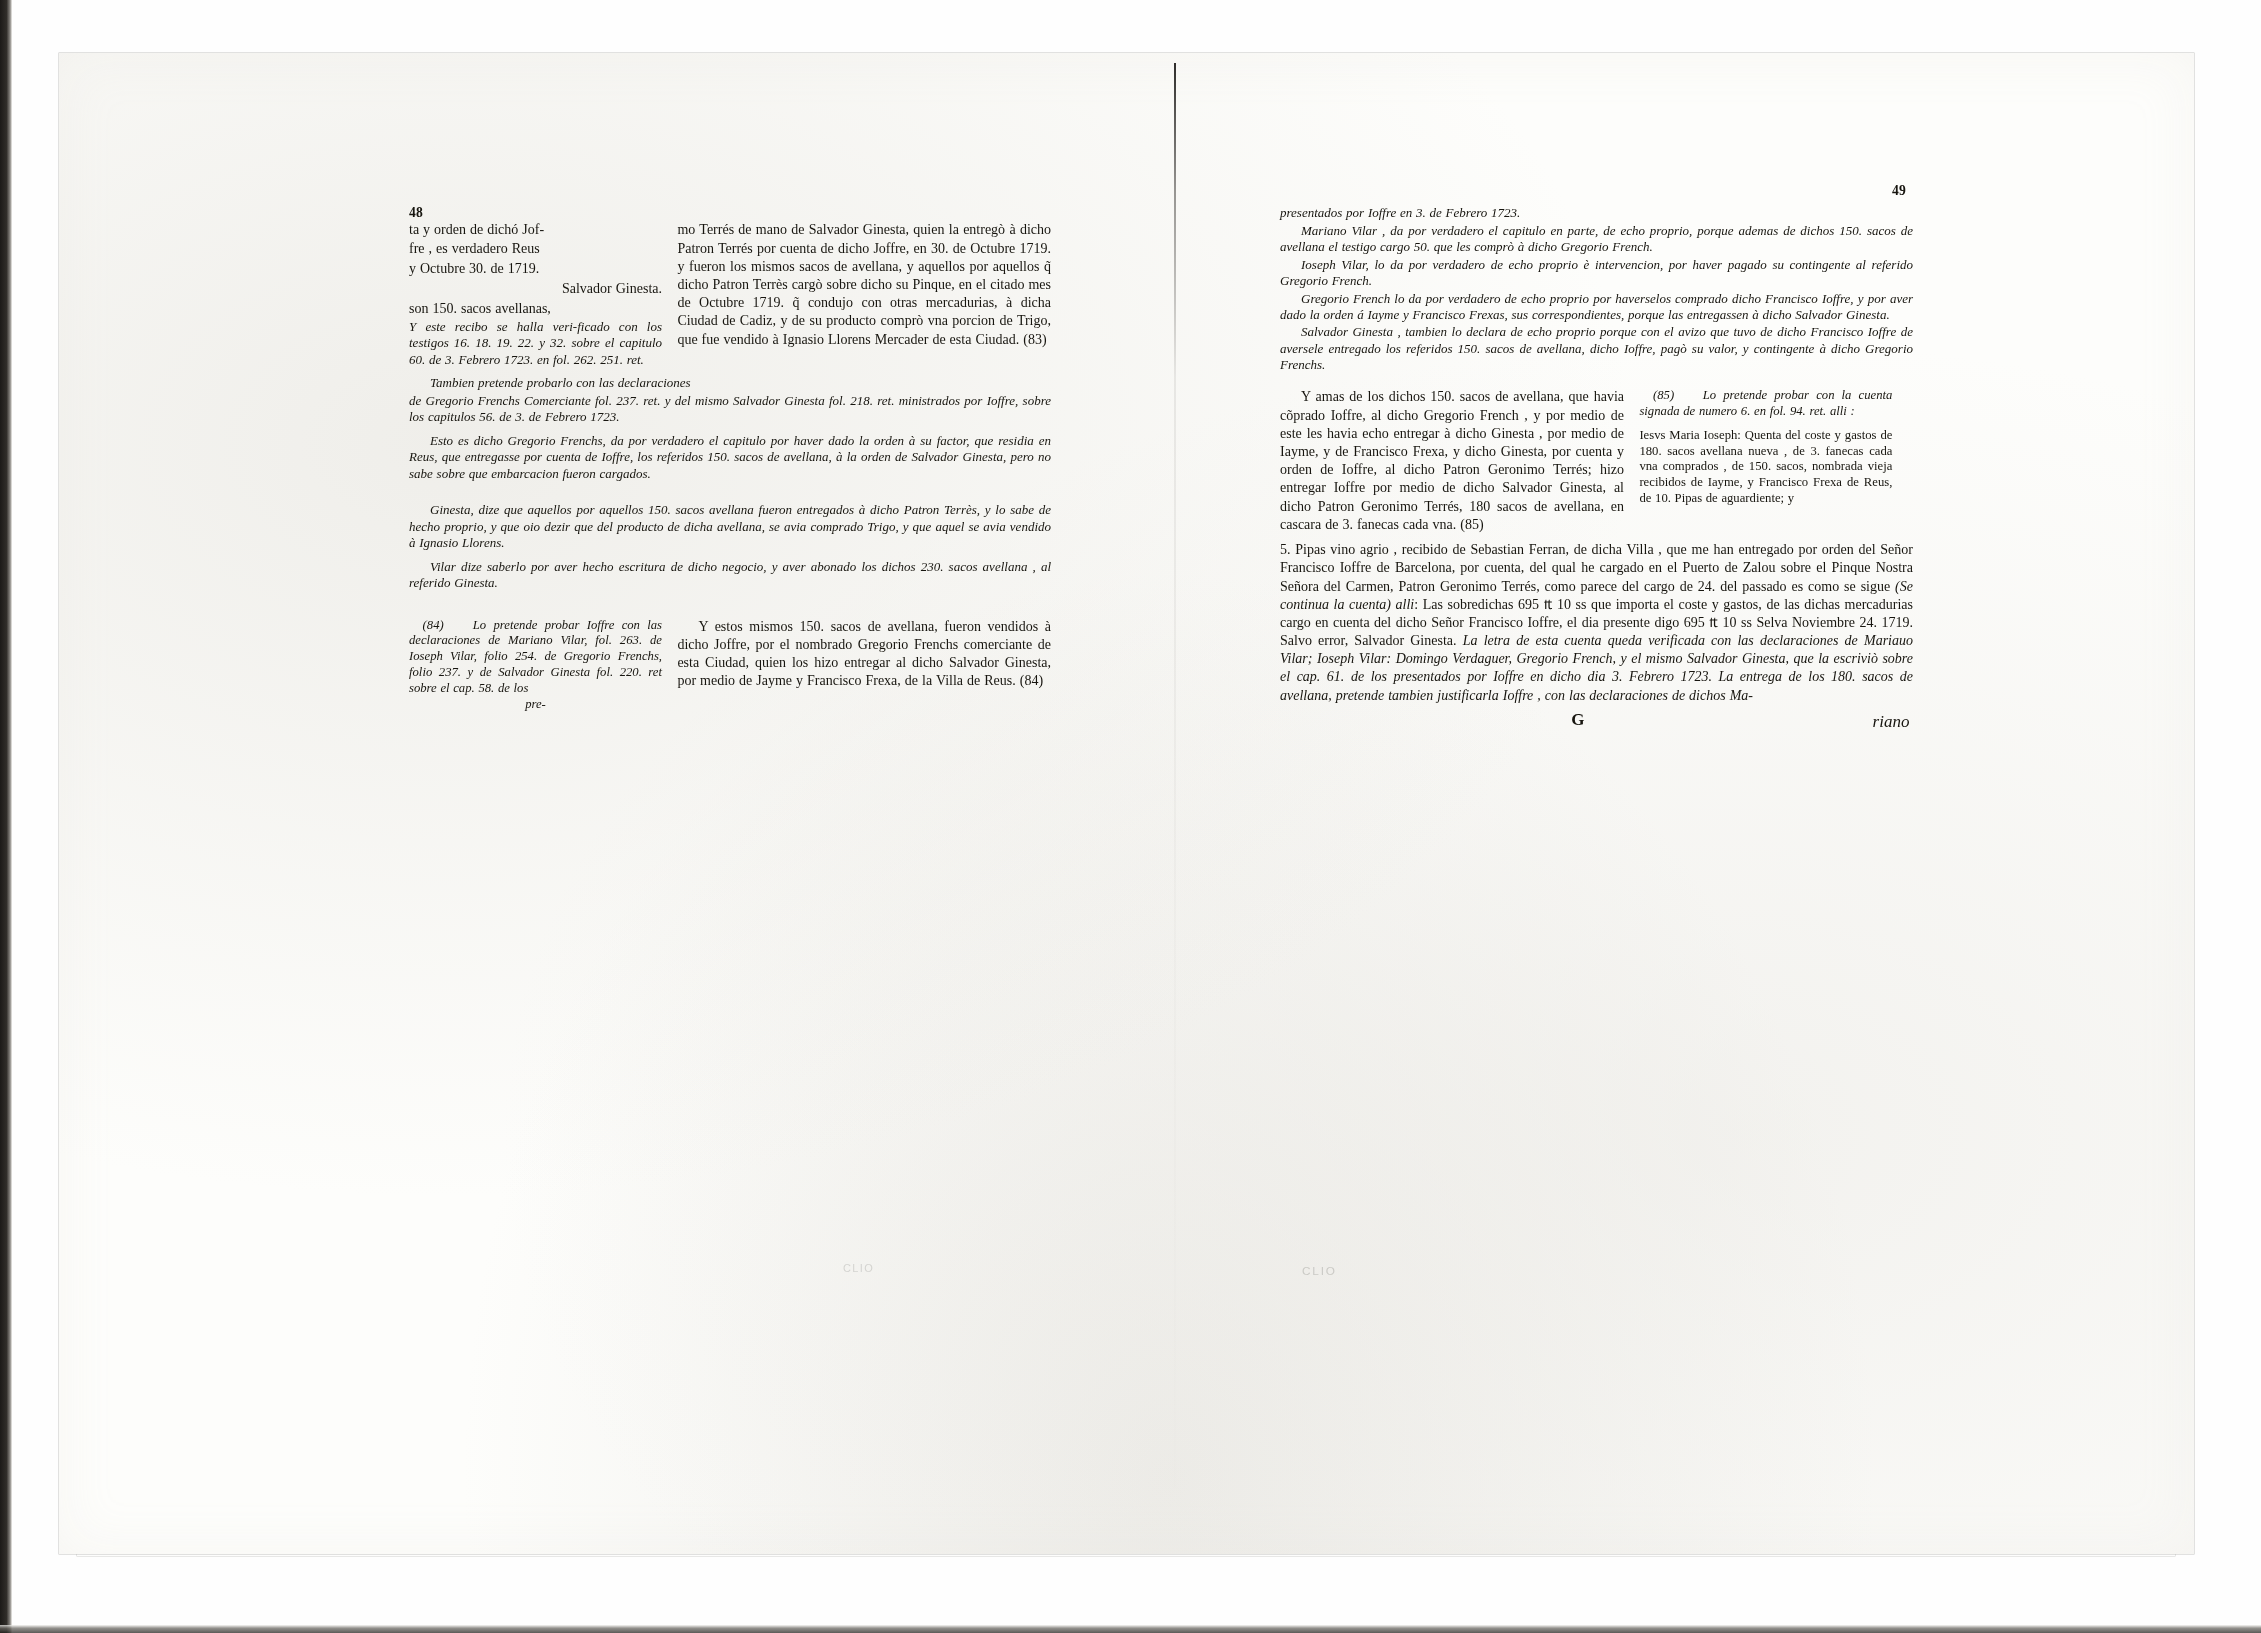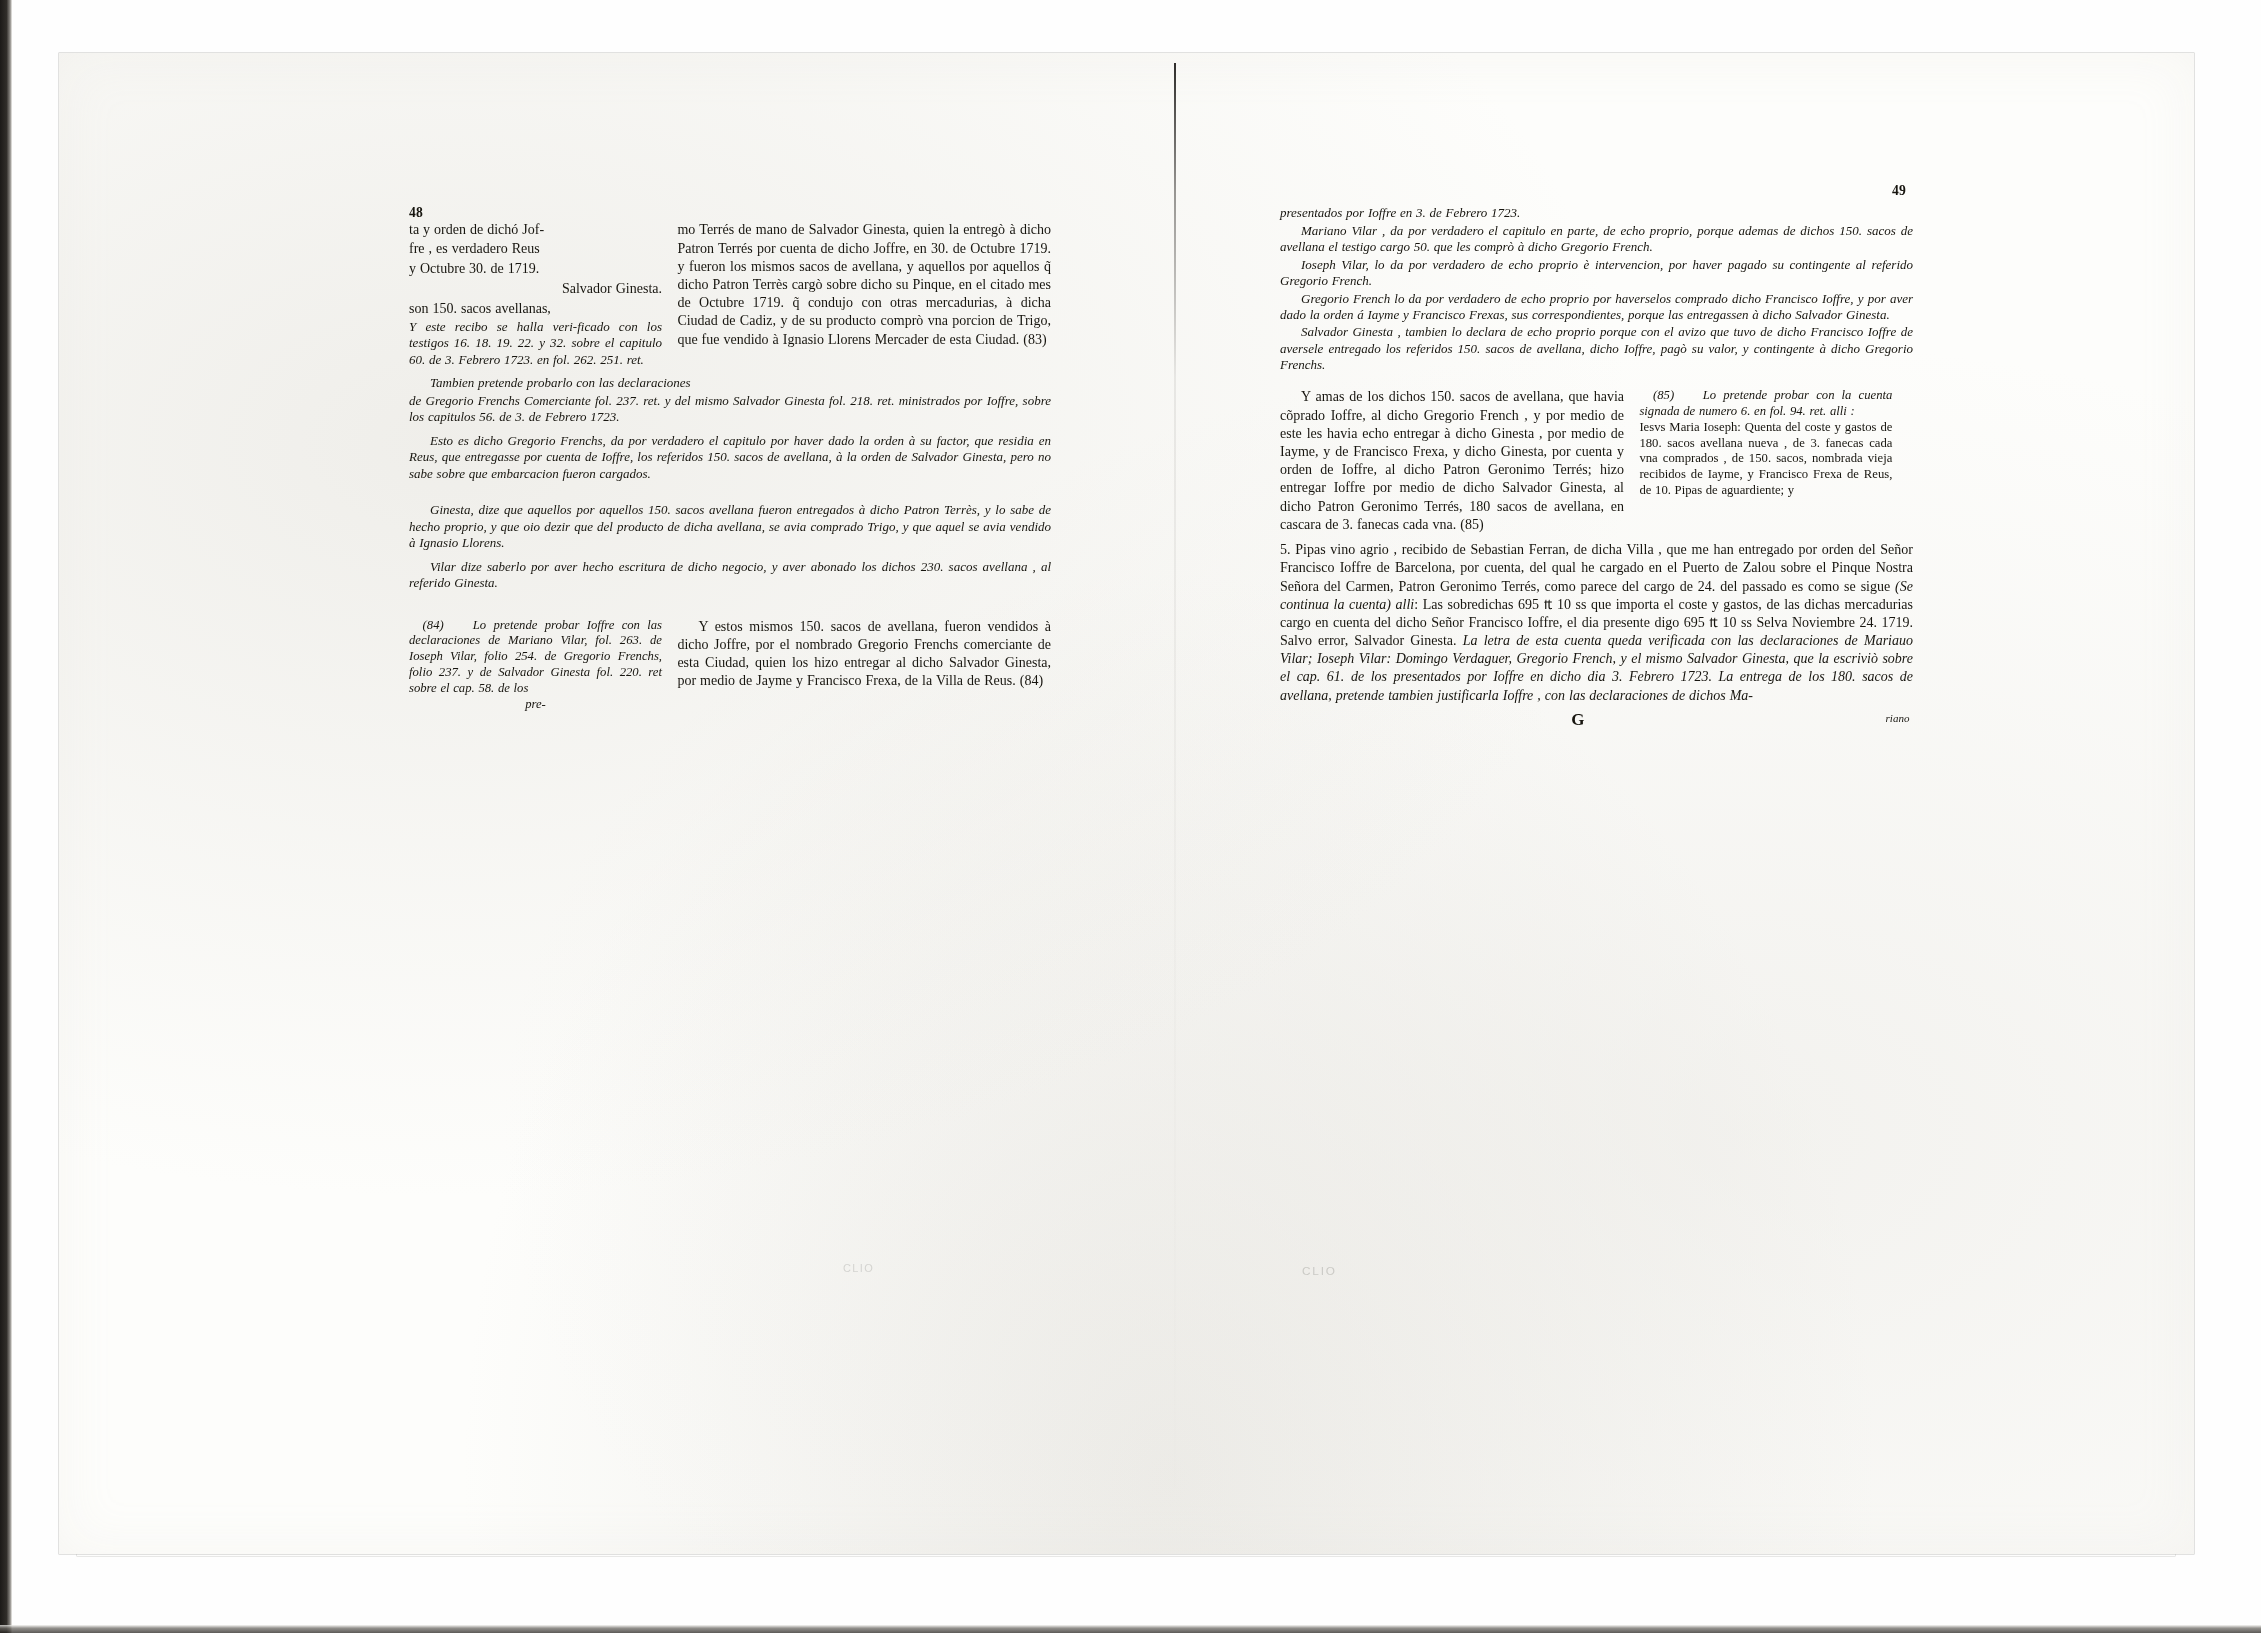--- a/index.html
+++ b/index.html
@@ -136,21 +136,21 @@
     left: 46%;
     top: 2.7px;
     font-size: 17px;
     font-weight: 700;
     font-family: "Liberation Serif", serif;
   }
   .catchword {
     position: absolute;
     right: 3.6px;
     top: 4.5px;
-    font-size: 11px;
+    font-size: 17px;
     font-style: italic;
     font-family: "Liberation Serif", serif;
     text-align: center;
   }
 
   
   .ghost-stamp {
     position: absolute;
     left: 1302px; top: 1264px;
     font-size: 11.8px;
@@ -259,21 +259,21 @@
 
     <p class="t ital ind">Salvador Ginesta , tambien lo declara de echo proprio porque con el avizo que tuvo de dicho Francisco Ioffre de aversele entregado los referidos 150. sacos de avellana, dicho Ioffre, pagò su valor, y contingente à dicho Gregorio Frenchs.</p>
 
     <div class="gap-md"></div>
 
     <div class="cols cols-r">
       <div class="c-left">
         <p class="t ind">Y amas de los dichos 150. sacos de avellana, que havia cõprado Ioffre, al dicho Gregorio French , y por medio de este les havia echo entregar à dicho Ginesta , por medio de Iayme, y de Francisco Frexa, y dicho Ginesta, por cuenta y orden de Ioffre, al dicho Patron Geronimo Terrés; hizo entregar Ioffre por medio de dicho Salvador Ginesta, al dicho Patron Geronimo Terrés, 180 sacos de avellana, en cascara de 3. fanecas cada vna. (85)</p>
       </div>
       <div class="c-right">
-        <p class="t ital small" style="text-indent:13.6px; margin-bottom:0;">
+        <p class="t ital small" style="text-indent:13.6px; margin-bottom:8px;">
           <span>(85)</span>
           <span>&nbsp;&nbsp;</span>
           <span>Lo pretende probar con la cuenta signada de numero 6. en fol. 94. ret. alli :</span>
         </p>
         <p class="t small">Iesvs Maria Ioseph: Quenta del coste y gastos de 180. sacos avellana nueva , de 3. fanecas cada vna comprados , de 150. sacos, nombrada vieja recibidos de Iayme, y Francisco Frexa de Reus, de 10. Pipas de aguardiente; y</p>
       </div>
     </div>
 
     <div class="gap-sm"></div>
 

